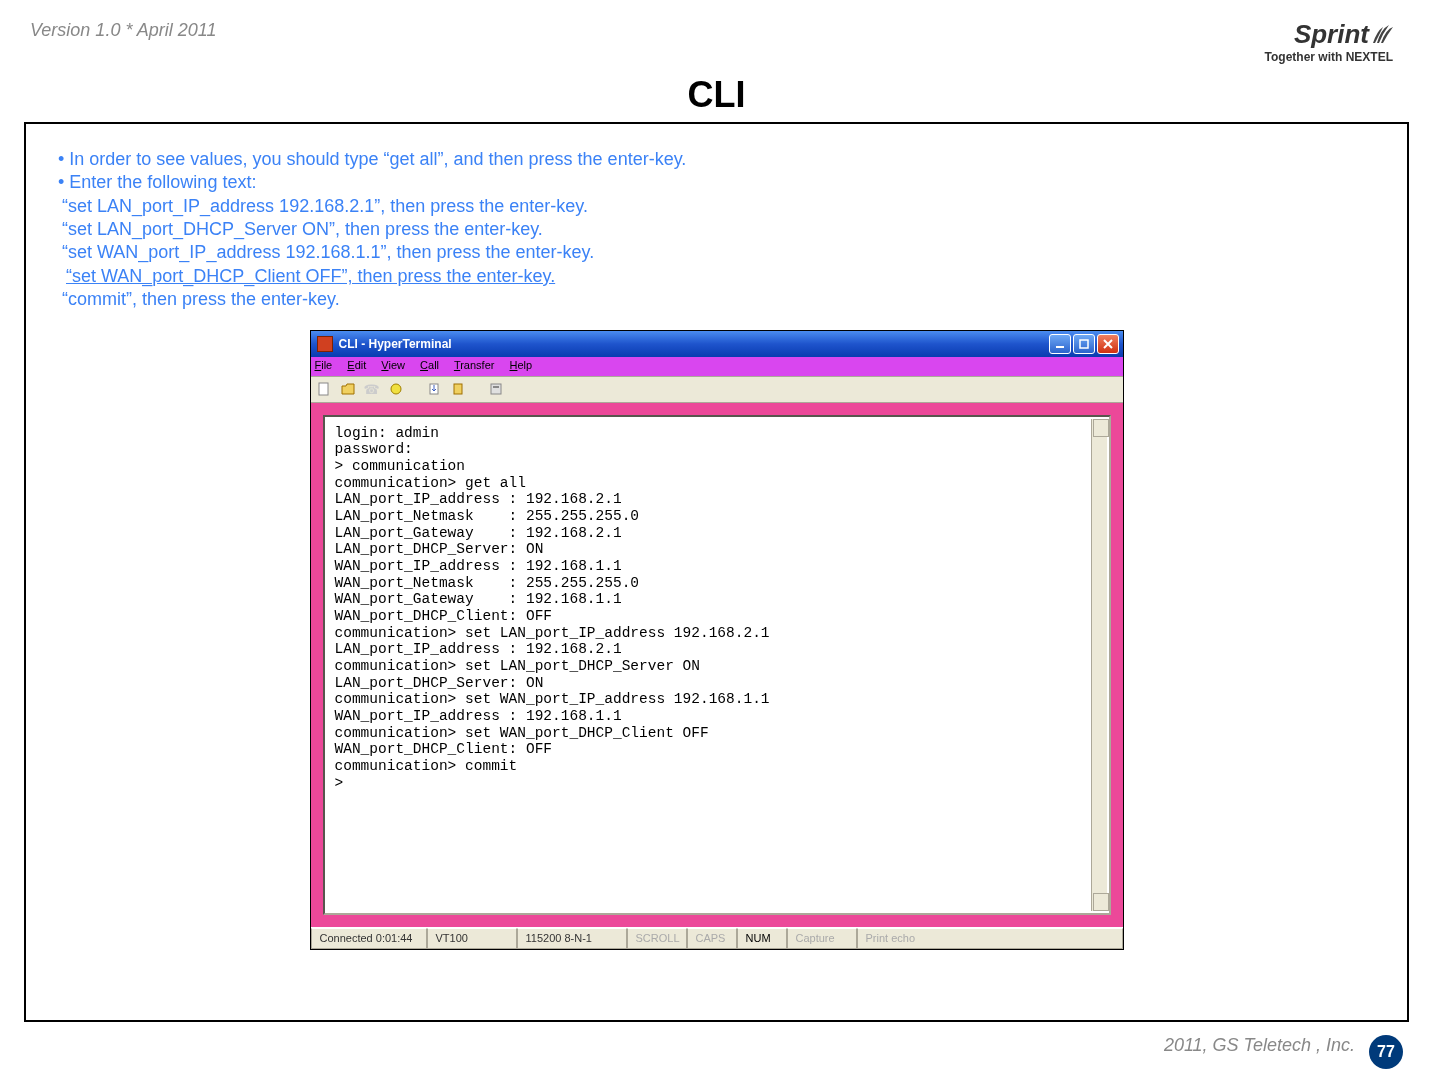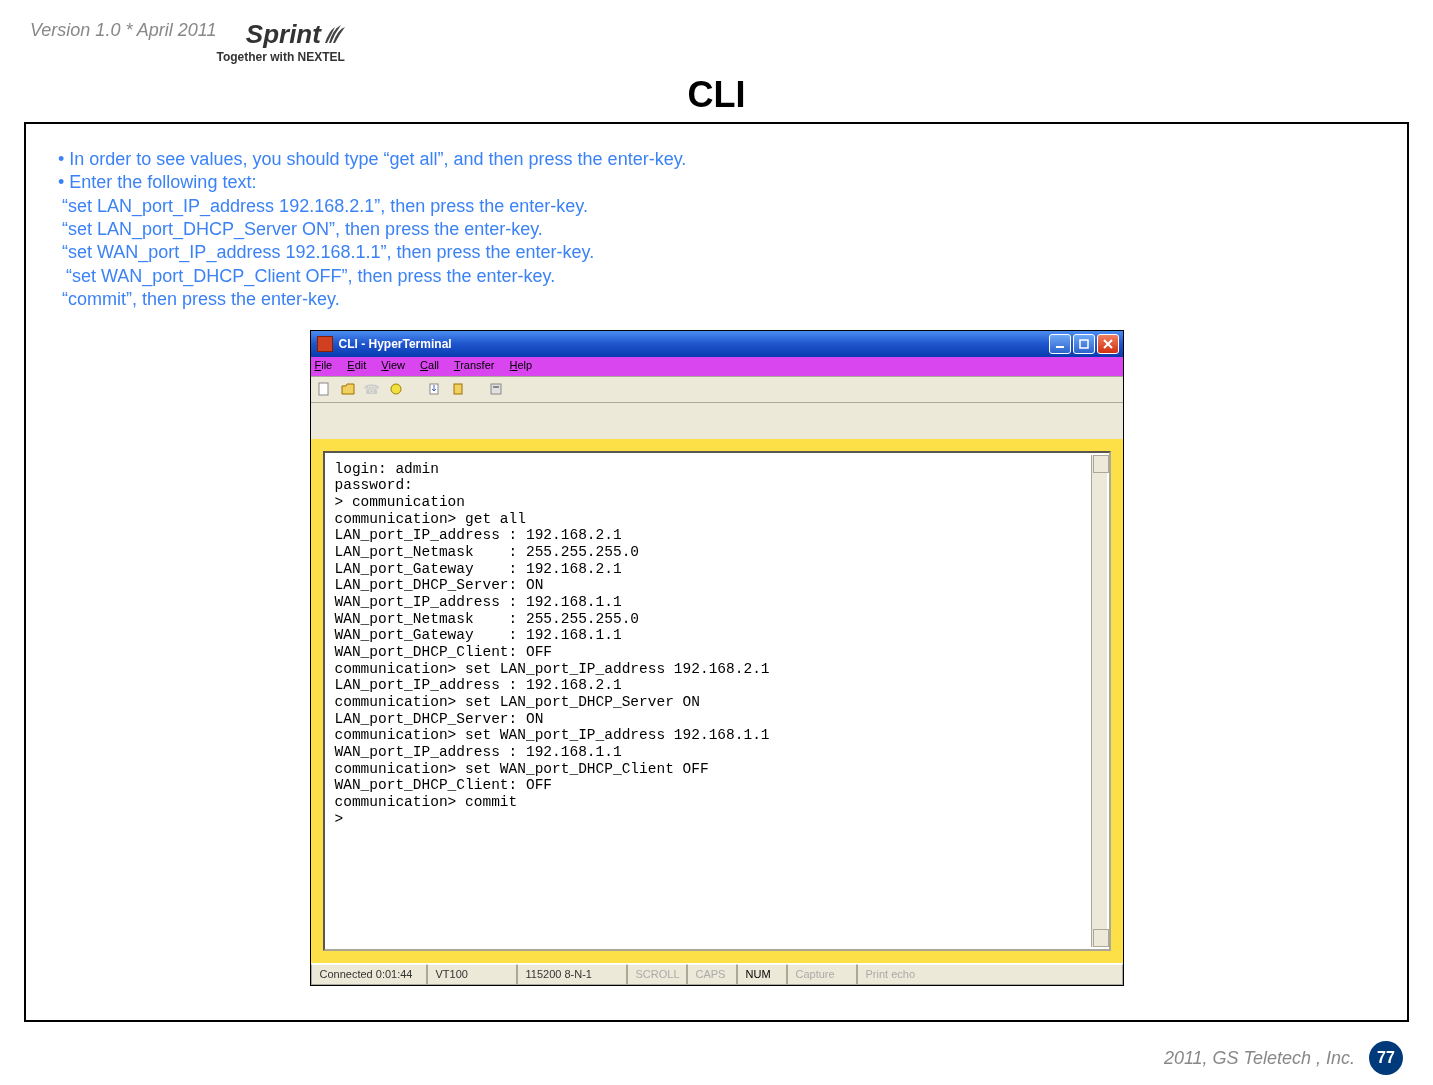--- a/index.html
+++ b/index.html
@@ -6,21 +6,21 @@
   body {
     font-family: Arial, Helvetica, sans-serif;
     width: 1433px;
     height: 1085px;
     background: #fff;
     position: relative;
     font-size: 14px;
   }
   .page-header {
     display: flex;
-    justify-content: flex-start;
+    justify-content: space-between;
     align-items: flex-start;
     padding: 20px 40px 6px 30px;
   }
   .version {
     color: #888;
     font-style: italic;
     font-size: 18px;
     font-family: Arial, sans-serif;
   }
   .brand {
@@ -62,21 +62,21 @@
     position: relative;
   }
   .instructions {
     font-size: 18px;
     color: #3b82f6;
     line-height: 1.3;
     margin-bottom: 18px;
   }
   .instructions .bullet { display:block; }
   .instructions .indent1 { padding-left: 4px; display:block;}
-  .instructions .indent2 { padding-left: 8px; display:block;}
+  .instructions .indent2 { padding-left: 8px; display:block;text-decoration:underline;}
   
   .ht-window {
     width: 814px;
     margin: 0 auto;
     border: 1px solid #000;
     background: #ece9d8;
     font-family: Tahoma, Arial, sans-serif;
   }
   .ht-titlebar {
     background: linear-gradient(to right, #0a246a, #3a6ea5 40%, #1c52b0);
@@ -136,23 +136,22 @@
     padding:0 4px;
     gap:6px;
   }
   .ht-toolbar .tb {
     width:18px; height:18px;
     display:flex; align-items:center; justify-content:center;
     font-size:13px;
     color:#555;
   }
   .ht-term-wrap {
-    background:#fde047;
+    background:#ec4899;
     padding:12px;
-    margin-top:36px;
   }
   .ht-term {
     background:#fff;
     border:2px inset #aca899;
     height:500px;
     padding:8px 10px;
     font-family: "Courier New", monospace;
     font-size:14.5px;
     color:#000;
     white-space:pre;
@@ -187,24 +186,24 @@
   }
   .ht-status .cell {
     border:1px solid #aca899;
     border-top:1px solid #fff;
     padding:2px 8px;
     display:flex; align-items:center;
   }
   .ht-status .cell.dim { color:#aaa;}
   .page-footer {
     position:absolute;
-    bottom:10px;
+    bottom:16px;
     right:30px;
     display:flex;
-    align-items:center;
+    align-items:flex-start;
     gap:14px;
   }
   .page-footer .copyright {
     color:#888;
     font-style:italic;
     font-size:18px;
   }
   .page-number {
     background:#003a7a;
     color:#fff;

